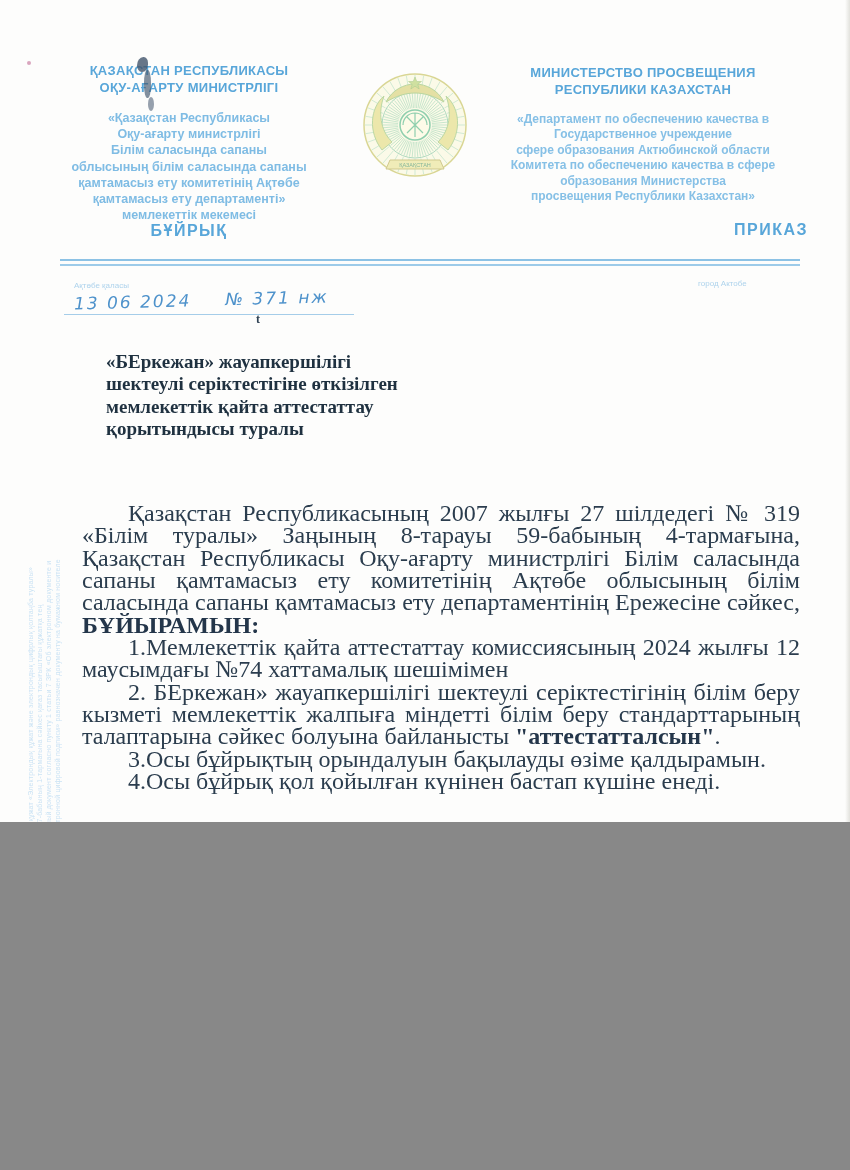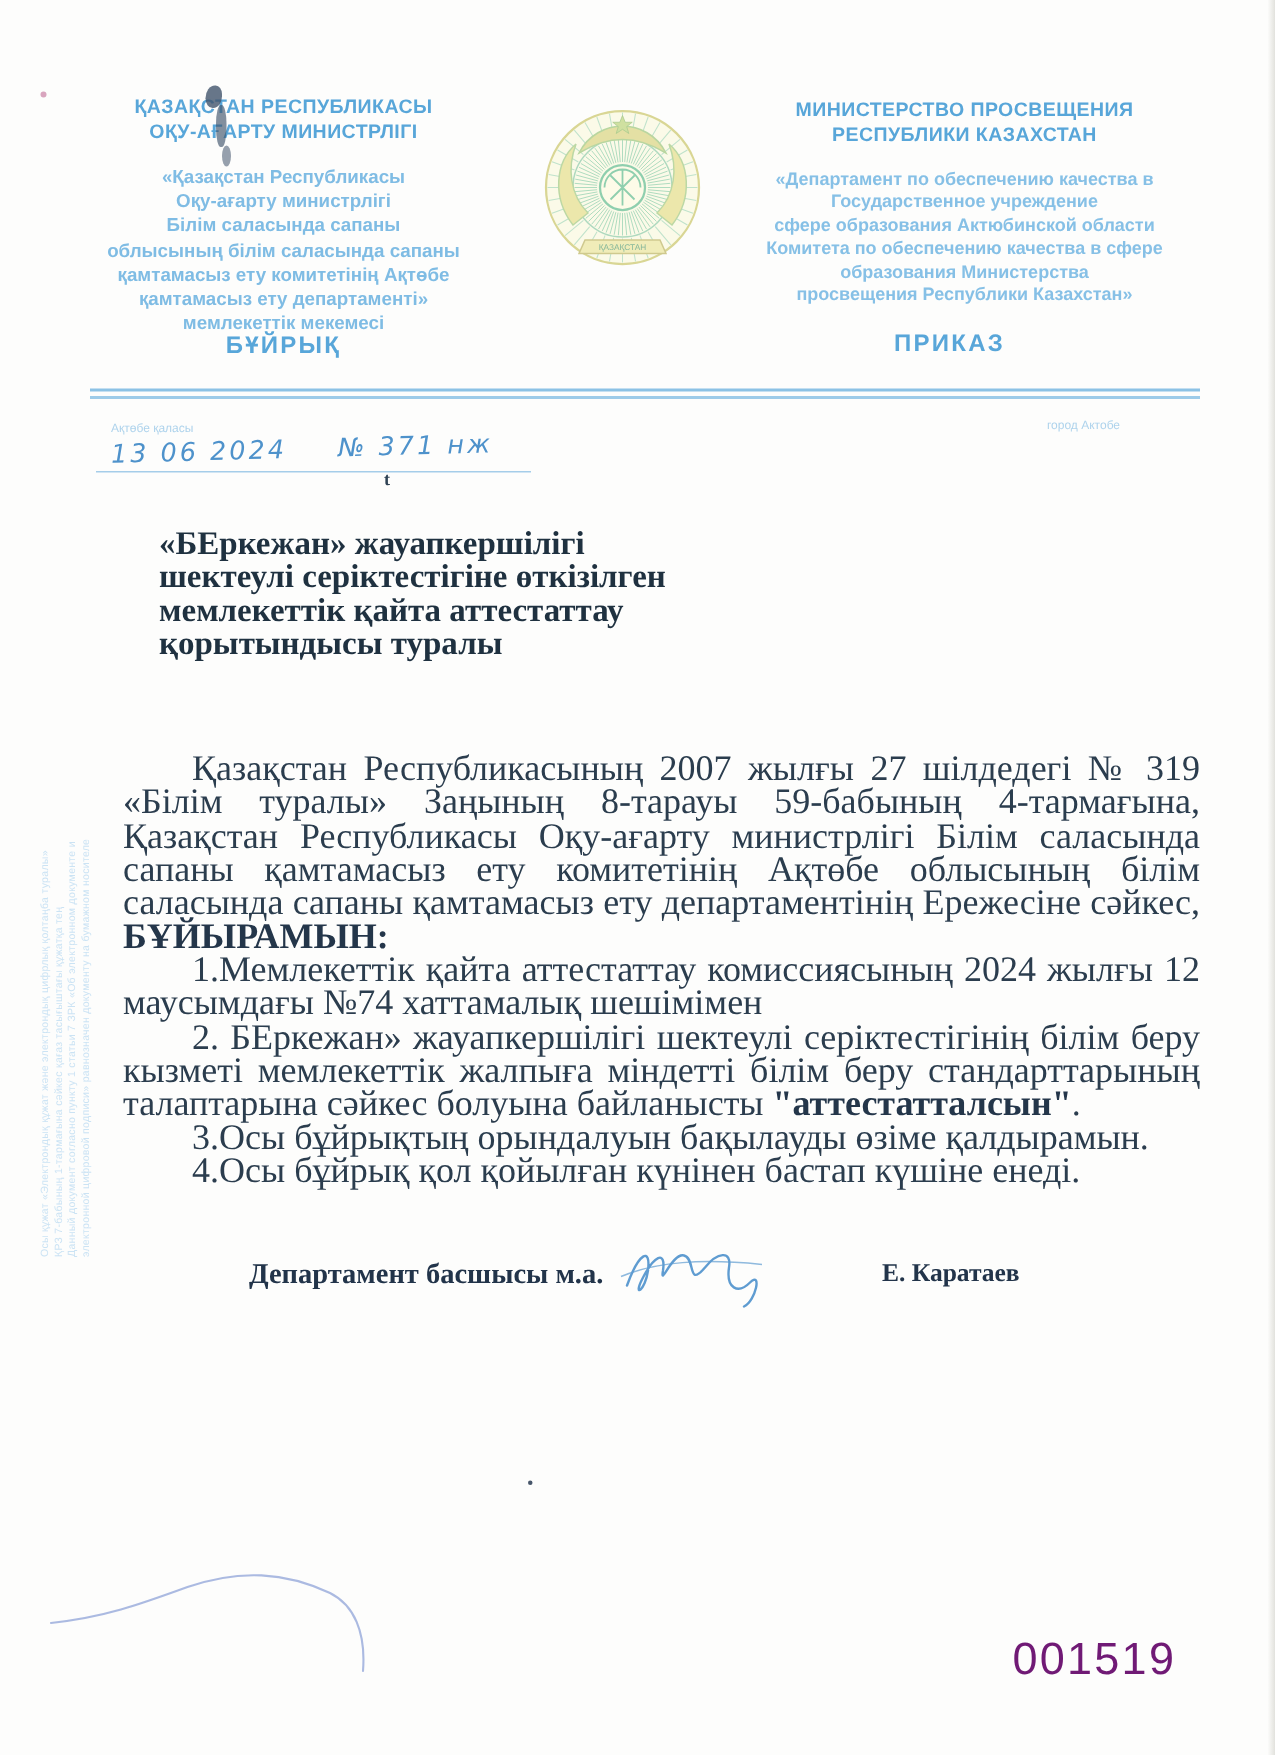--- a/index.html
+++ b/index.html
@@ -1,50 +1,50 @@
 <!DOCTYPE html>
 <html><head>
 <meta charset="utf-8">
 <style>
   html,body{margin:0;padding:0;background:#888;}
-  .page{position:relative;width:850px;height:1170px;background:#fdfdfc;overflow:hidden;
+  .page{position:relative;width:850px;height:822px;background:#fdfdfc;overflow:hidden;
         font-family:"Liberation Serif",serif;color:#2b3d4e;}
   .abs{position:absolute;}
 
   
   .head-block{text-align:center;}
   .head-left{left:58px;top:62px;width:262px;}
   .head-right{left:478px;top:64px;width:330px;}
   .ministry-line{font-family:"Liberation Sans",sans-serif;font-weight:bold;
                  font-size:13px;line-height:17px;color:#58a6d9;letter-spacing:.3px;}
   .org-lines{margin-top:14px;}
   .org-line{font-family:"Liberation Sans",sans-serif;font-weight:bold;
             font-size:12.5px;line-height:16.2px;color:#7fbce4;}
   .head-right .org-line{font-size:12px;line-height:15.4px;color:#86c0e6;}
   .doc-type{font-family:"Liberation Sans",sans-serif;font-weight:bold;font-size:16px;
             letter-spacing:1.5px;color:#58a6d9;text-align:center;}
   .doc-type-left{left:58px;top:222px;width:262px;}
-  .doc-type-right{left:468px;top:221px;width:330px;}
+  .doc-type-right{left:478px;top:221px;width:330px;text-align:right;}
 
   
   .rule{left:60px;width:740px;height:2px;background:#8cc2e5;}
   .rule1{top:259px;}
   .rule2{top:264px;height:2px;opacity:.85;}
   .place-label{font-family:"Liberation Sans",sans-serif;font-size:8px;color:#aed3ec;}
   .place-left{left:74px;top:281px;}
   .place-right{left:698px;top:279px;text-align:center;}
   .handwriting{left:74px;top:290px;font-family:"DejaVu Sans",sans-serif;font-style:italic;
                font-size:17px;color:#4e92cb;transform:rotate(-1.6deg);letter-spacing:2px;
                white-space:nowrap;}
   .handwriting .hw-num{margin-left:34px;}
   .hw-underline{left:64px;top:314px;width:290px;height:1px;background:#a5cde9;}
   .stray-t{left:256px;top:312px;font-size:12px;color:#2f4254;font-weight:bold;}
 
   
-  .title-block{left:106px;top:351px;width:420px;font-weight:bold;font-size:22px;
+  .title-block{left:106px;top:351px;width:420px;font-weight:bold;font-size:19px;
                line-height:22.4px;color:#1f3140;}
   .bodytext{left:82px;top:466px;width:718px;font-size:24px;line-height:22.35px;
             color:#2b3d4e;margin-top:36px;}
   .bodytext p{margin:0;text-align:justify;text-indent:46px;}
   .bodytext p.noindent{text-indent:4px;}
   .bodytext b{font-weight:bold;color:#24364a;}
 
   
   .sig-position{left:166px;top:839px;font-weight:bold;font-size:19px;color:#22344a;}
   .sig-name{left:588px;top:839px;font-weight:bold;font-size:17px;color:#22344a;}

